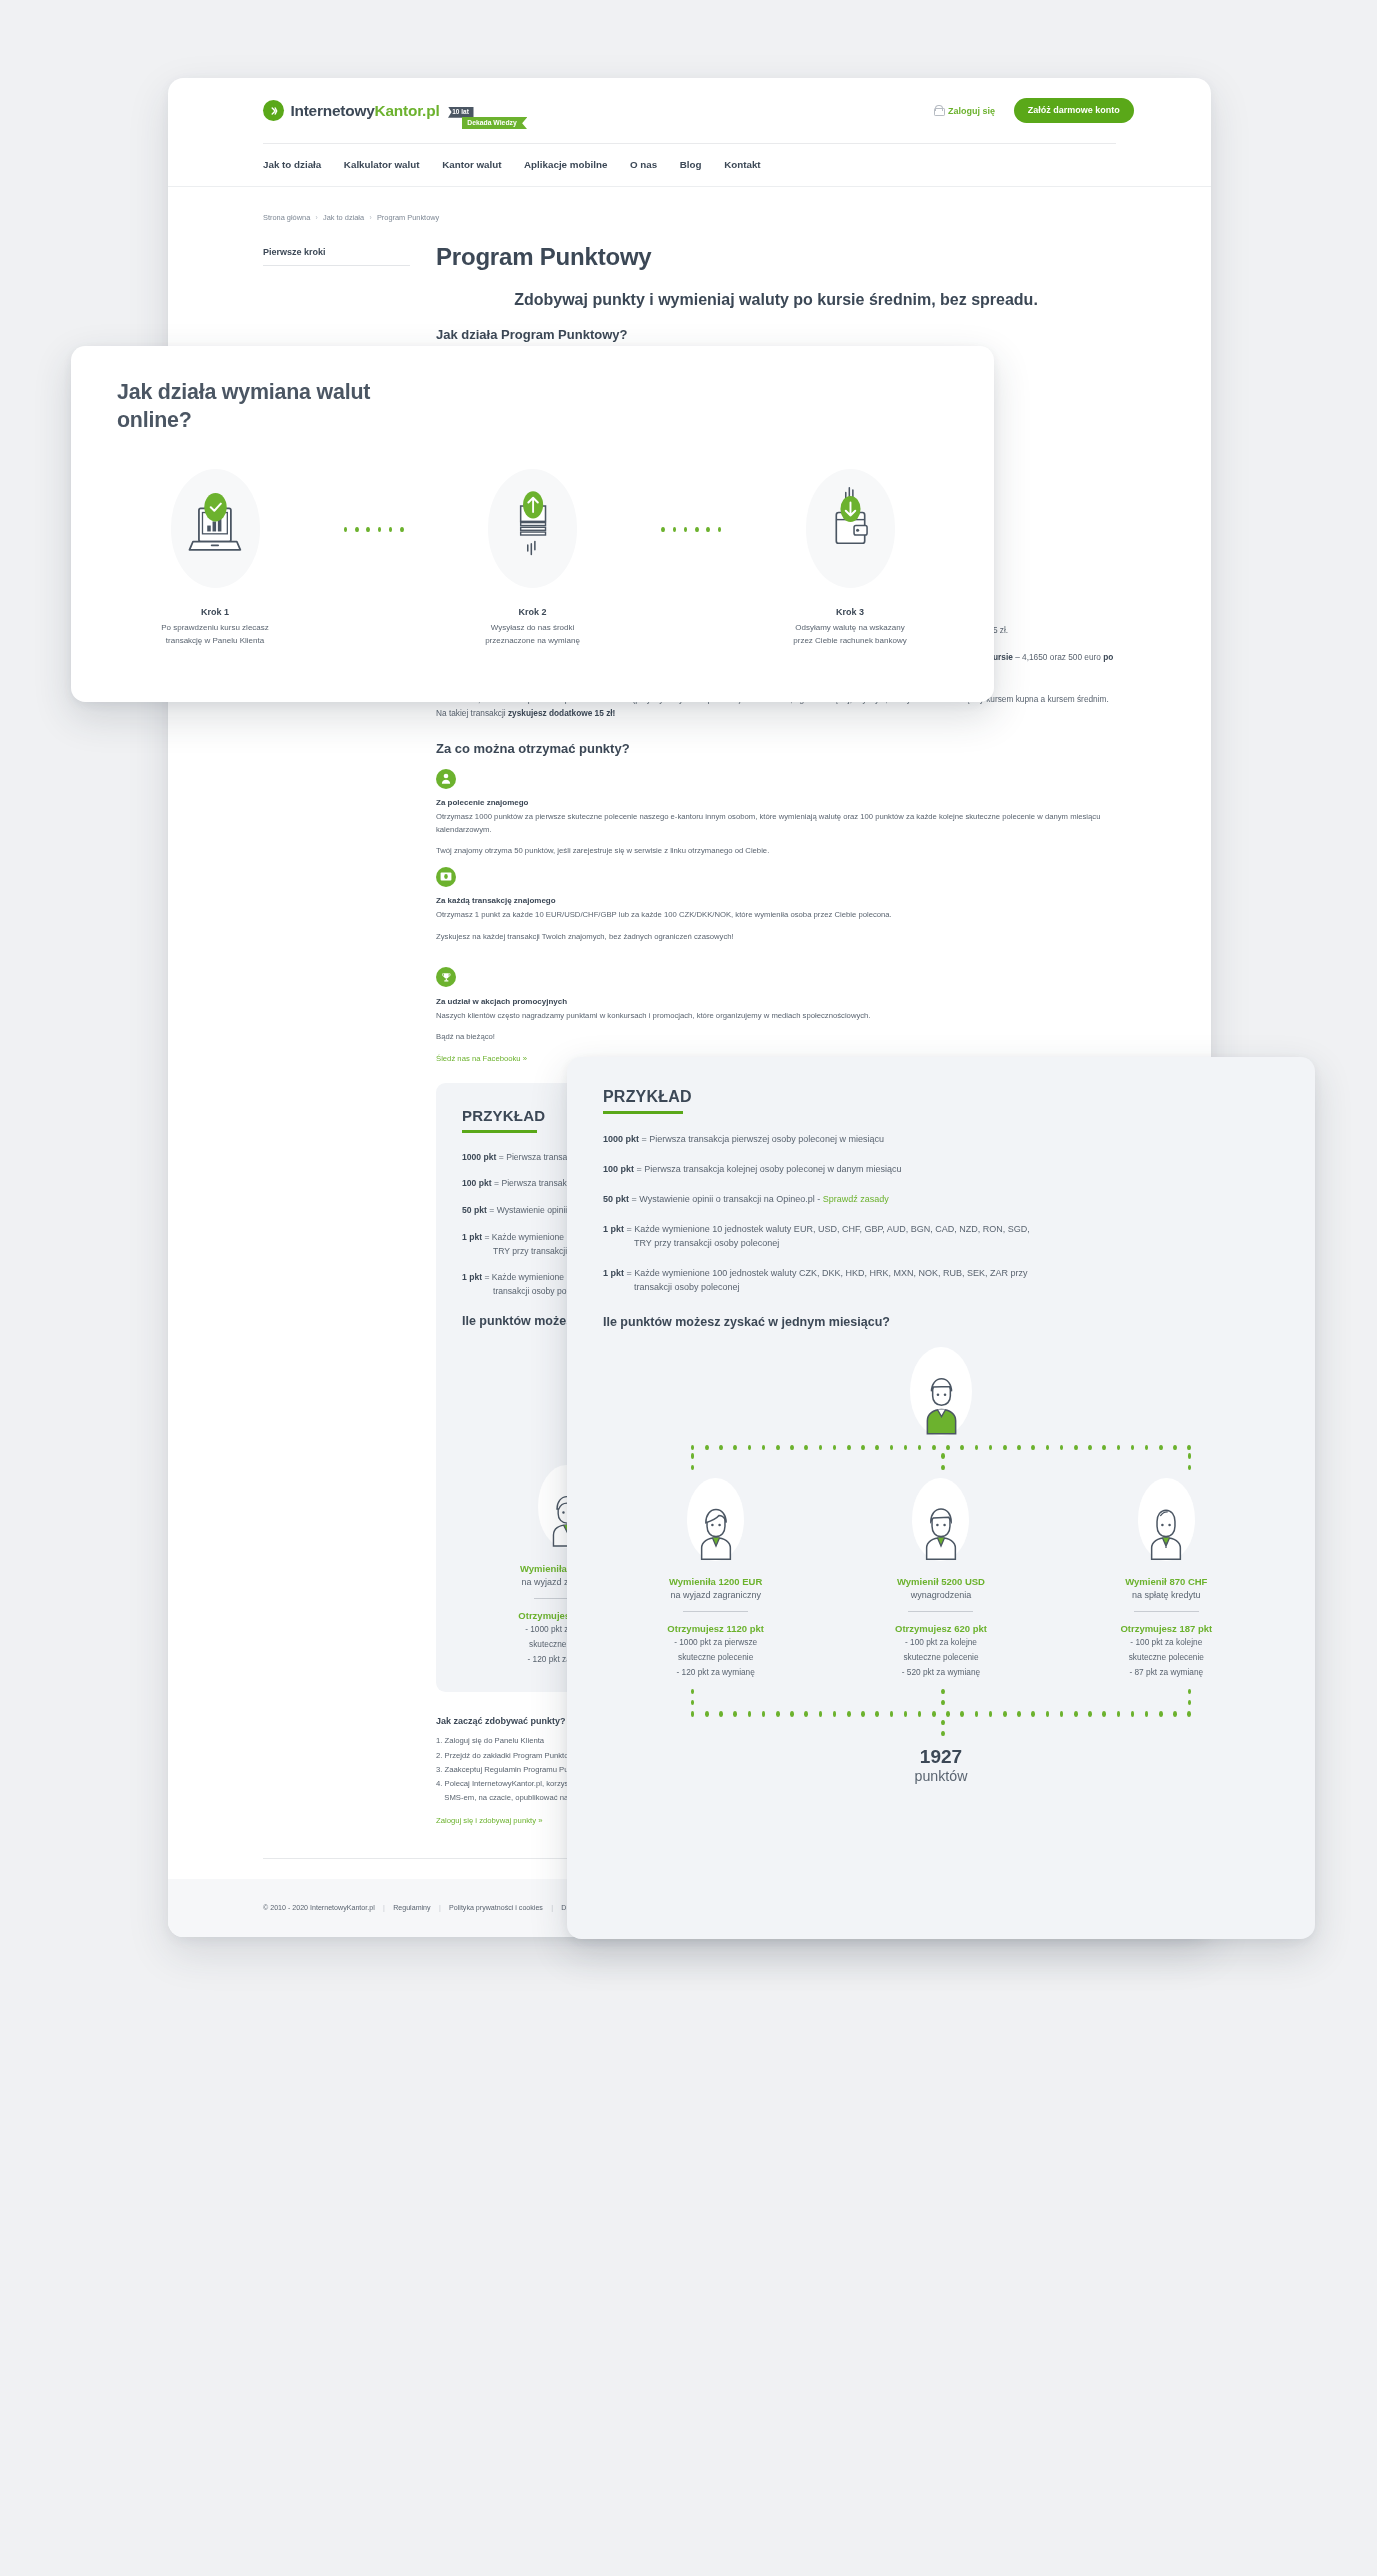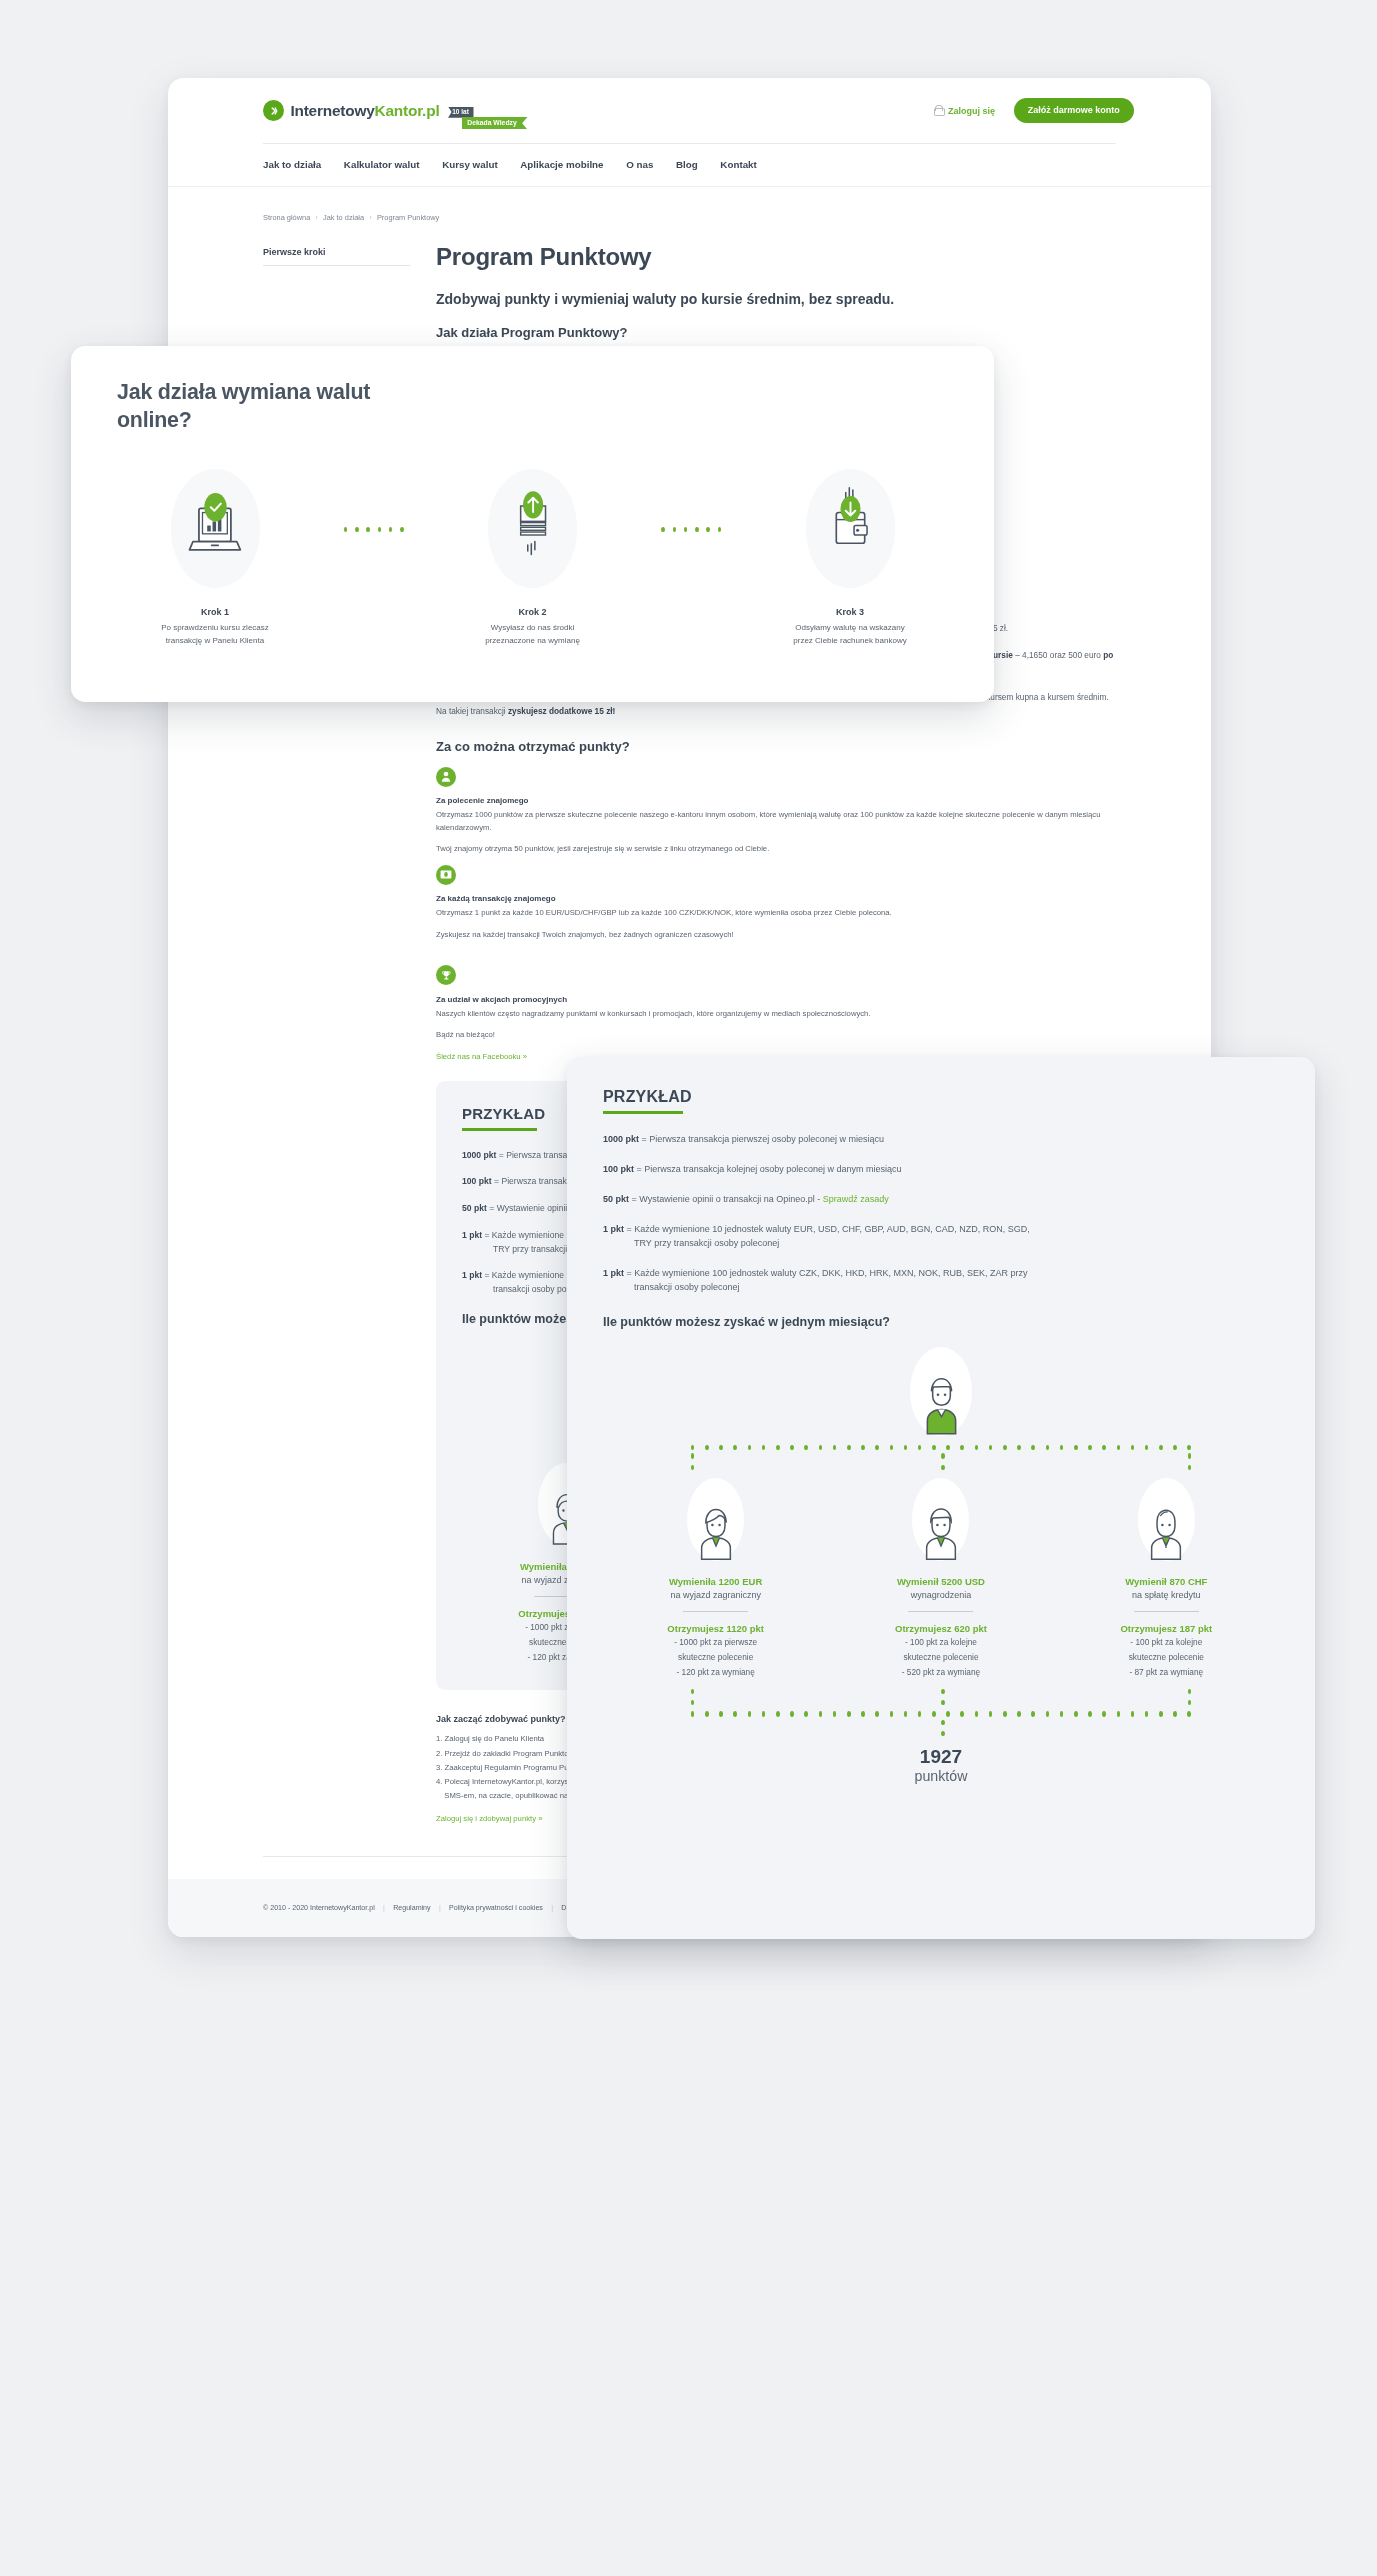--- a/index.html
+++ b/index.html
@@ -89,21 +89,21 @@
   .content { display: flex; padding: 20px 95px 0 95px; gap: 26px; }
   .side { width: 147px; flex: none; padding-top: 4.7px; }
   .side-title { font-size: 9px; font-weight: 700; color: #3c4856; padding-bottom: 8.3px; }
   .side-rule { height:0.6px; background:#e3e5e8; margin-bottom: 9.5px; }
   .side ul { list-style: none; }
   .side li { padding: 7.1px 0 7.1px 8.3px; }
   .side li a { color:#6cb22e; font-size:8px; text-decoration:none; cursor:pointer; }
 
   .main { flex: 1; min-width: 0; padding-top: 1.2px; }
   h1.page-title { font-size: 24px; font-weight: 700; color:#3c4856; letter-spacing:-0.2px; margin-bottom: 20px; }
-  .lead { font-size: 14px; font-weight: 700; color:#3c4856; margin-bottom: 18px; }
+  .lead { font-size: 16px; font-weight: 700; color:#3c4856; margin-bottom: 18px; text-align: center; }
   h2.sec { font-size: 13px; font-weight: 700; color:#3c4856; margin: 0 0 13px; }
   p.body { font-size: 8.3px; line-height: 1.72; color:#5a6470; margin-bottom: 13px; }
   p.body b { color:#3c4856; }
 
   
   .perks { display: flex; margin-top: 6px; flex-direction: column; }
   .perk { flex: 1; min-width: 0; }
   .perk-ico { width: 20px; height: 20px; border-radius:50%; background:#6cb22e; display:flex; align-items:center; justify-content:center; margin-bottom: 9.5px; }
   .perk h3 { font-size: 8px; font-weight:700; color:#3c4856; margin-bottom: 4.2px; }
   .perk p { font-size: 7.7px; line-height: 1.68; color:#5a6470; margin-bottom: 8.3px; }
@@ -231,21 +231,21 @@
         <span class="lock-ico"></span>
         <span>Zaloguj się</span>
       </a>
       <button class="btn-green">Załóż darmowe konto</button>
       <div class="hdr-rule"></div>
     </div>
 
     <nav class="nav">
       <a>Jak to działa</a>
       <a>Kalkulator walut</a>
-      <a>Kursy walut</a>
+      <a>Kantor walut</a>
       <a>Aplikacje mobilne</a>
       <a>O nas</a>
       <a>Blog</a>
       <a>Kontakt</a>
     </nav>
     <div class="nav-rule"></div>
 
     <div class="crumbs">
       <a>Strona główna</a>
       <span class="sep">›</span>

